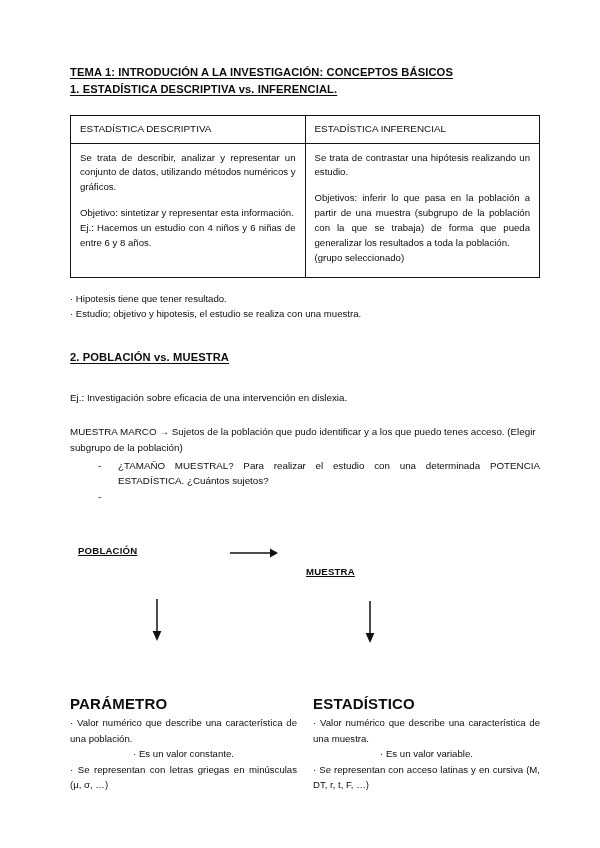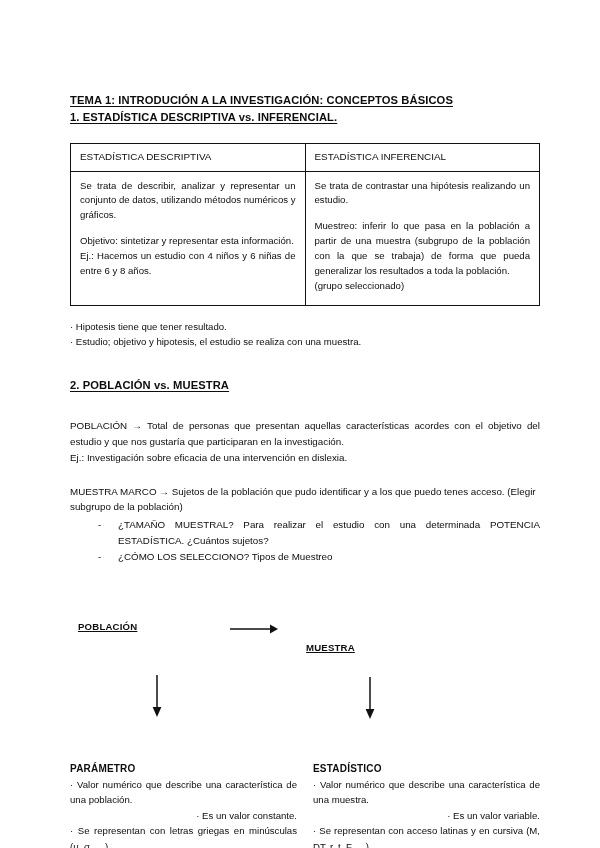--- a/index.html
+++ b/index.html
@@ -14,21 +14,21 @@
     font-family: "Liberation Sans", sans-serif;
     color: #0d0d0d;
     -webkit-font-smoothing: antialiased;
   }
   .page {
     position: absolute;
     left: 0; top: 0;
     width: 600px;
     height: 848px;
     box-sizing: border-box;
-    padding: 92px 60px 40px 70px;
+    padding: 64px 60px 40px 70px;
     background: #ffffff;
   }
 
   
   .doc-title, .section-head {
     font-weight: bold;
     font-size: 11.2px;
     letter-spacing: 0.1px;
     line-height: 1.55;
     text-decoration: underline;
@@ -158,32 +158,32 @@
     position: relative;
     margin-top: 16px;
     width: 470px;
     display: flex;
     gap: 0px;
   }
   .def-col { width: 227px; }
   .def-col.right { margin-left: 16px; }
   .def-title {
     font-weight: bold;
-    font-size: 10px;
+    font-size: 15px;
     letter-spacing: 0.2px;
-    margin: 8px 0 3px 0;
+    margin: 16px 0 3px 0;
   }
   .def-body {
     font-size: 9.6px;
     line-height: 1.62;
     text-align: justify;
     text-justify: inter-word;
   }
   .def-body p { margin: 0; }
-  .def-body p.nj { text-align: right; }
+  .def-body p.nj { text-align: center; }
 </style>
 </head>
 <body>
 
 <div class="page">
 
   <div>
     <div class="doc-title">TEMA 1: INTRODUCIÓN A LA INVESTIGACIÓN: CONCEPTOS BÁSICOS</div>
     <div class="subtitle-head">1. ESTADÍSTICA DESCRIPTIVA vs. INFERENCIAL.</div>
   </div>
@@ -198,54 +198,52 @@
         <td class="body-cell">
           <p class="cell-block">Se trata de describir, analizar y representar un conjunto de datos, utilizando métodos numéricos y gráficos.</p>
           <div class="cell-block">
             <p class="cell-line">Objetivo: sintetizar y representar esta información.</p>
             <p class="cell-line">Ej.: Hacemos un estudio con 4 niños y 6 niñas de entre 6 y 8 años.</p>
           </div>
         </td>
         <td class="body-cell">
           <p class="cell-block">Se trata de contrastar una hipótesis realizando un estudio.</p>
           <div class="cell-block">
-            <p class="cell-line">Muestreo: inferir lo que pasa en la población a partir de una muestra (subgrupo de la población con la que se trabaja) de forma que pueda generalizar los resultados a toda la población.</p>
+            <p class="cell-line">Objetivos: inferir lo que pasa en la población a partir de una muestra (subgrupo de la población con la que se trabaja) de forma que pueda generalizar los resultados a toda la población.</p>
             <p class="cell-line nojust">(grupo seleccionado)</p>
           </div>
         </td>
       </tr>
     </tbody>
   </table>
 
   <div class="notes">
     <p class="note-line">· Hipotesis tiene que tener resultado.</p>
     <p class="note-line">· Estudio; objetivo y hipotesis, el estudio se realiza con una muestra.</p>
   </div>
 
   <div class="sec2-head-wrap">
     <div class="section-head">2. POBLACIÓN vs. MUESTRA</div>
   </div>
 
   <div class="para first">
-    <p>POBLACIÓN → Total de personas que presentan aquellas características acordes con el objetivo del estudio y que nos gustaría que participaran en la investigación.</p>
     <p class="nojust">Ej.: Investigación sobre eficacia de una intervención en dislexia.</p>
   </div>
 
   <div class="para gap-top">
     <p class="nojust">MUESTRA MARCO → Sujetos de la población que pudo identificar y a los que puedo tenes acceso. (Elegir subgrupo de la población)</p>
   </div>
 
   <ul class="dash-list">
     <li>
       <span class="dash">-</span>
       <span>¿TAMAÑO MUESTRAL? Para realizar el estudio con una determinada POTENCIA ESTADÍSTICA. ¿Cuántos sujetos?</span>
     </li>
     <li class="last">
       <span class="dash">-</span>
-      <span>¿CÓMO LOS SELECCIONO? Tipos de Muestreo</span>
     </li>
   </ul>
 
   <div class="diagram">
     <div class="diag-label lbl-poblacion">POBLACIÓN</div>
     <div class="diag-label lbl-muestra">MUESTRA</div>
 
     <svg class="arrow-right" viewBox="0 0 48 12">
       <line x1="0" y1="6" x2="40" y2="6" stroke="#111" stroke-width="1.4"></line>
       <polygon points="40,1.6 48,6 40,10.4" fill="#111"></polygon>

